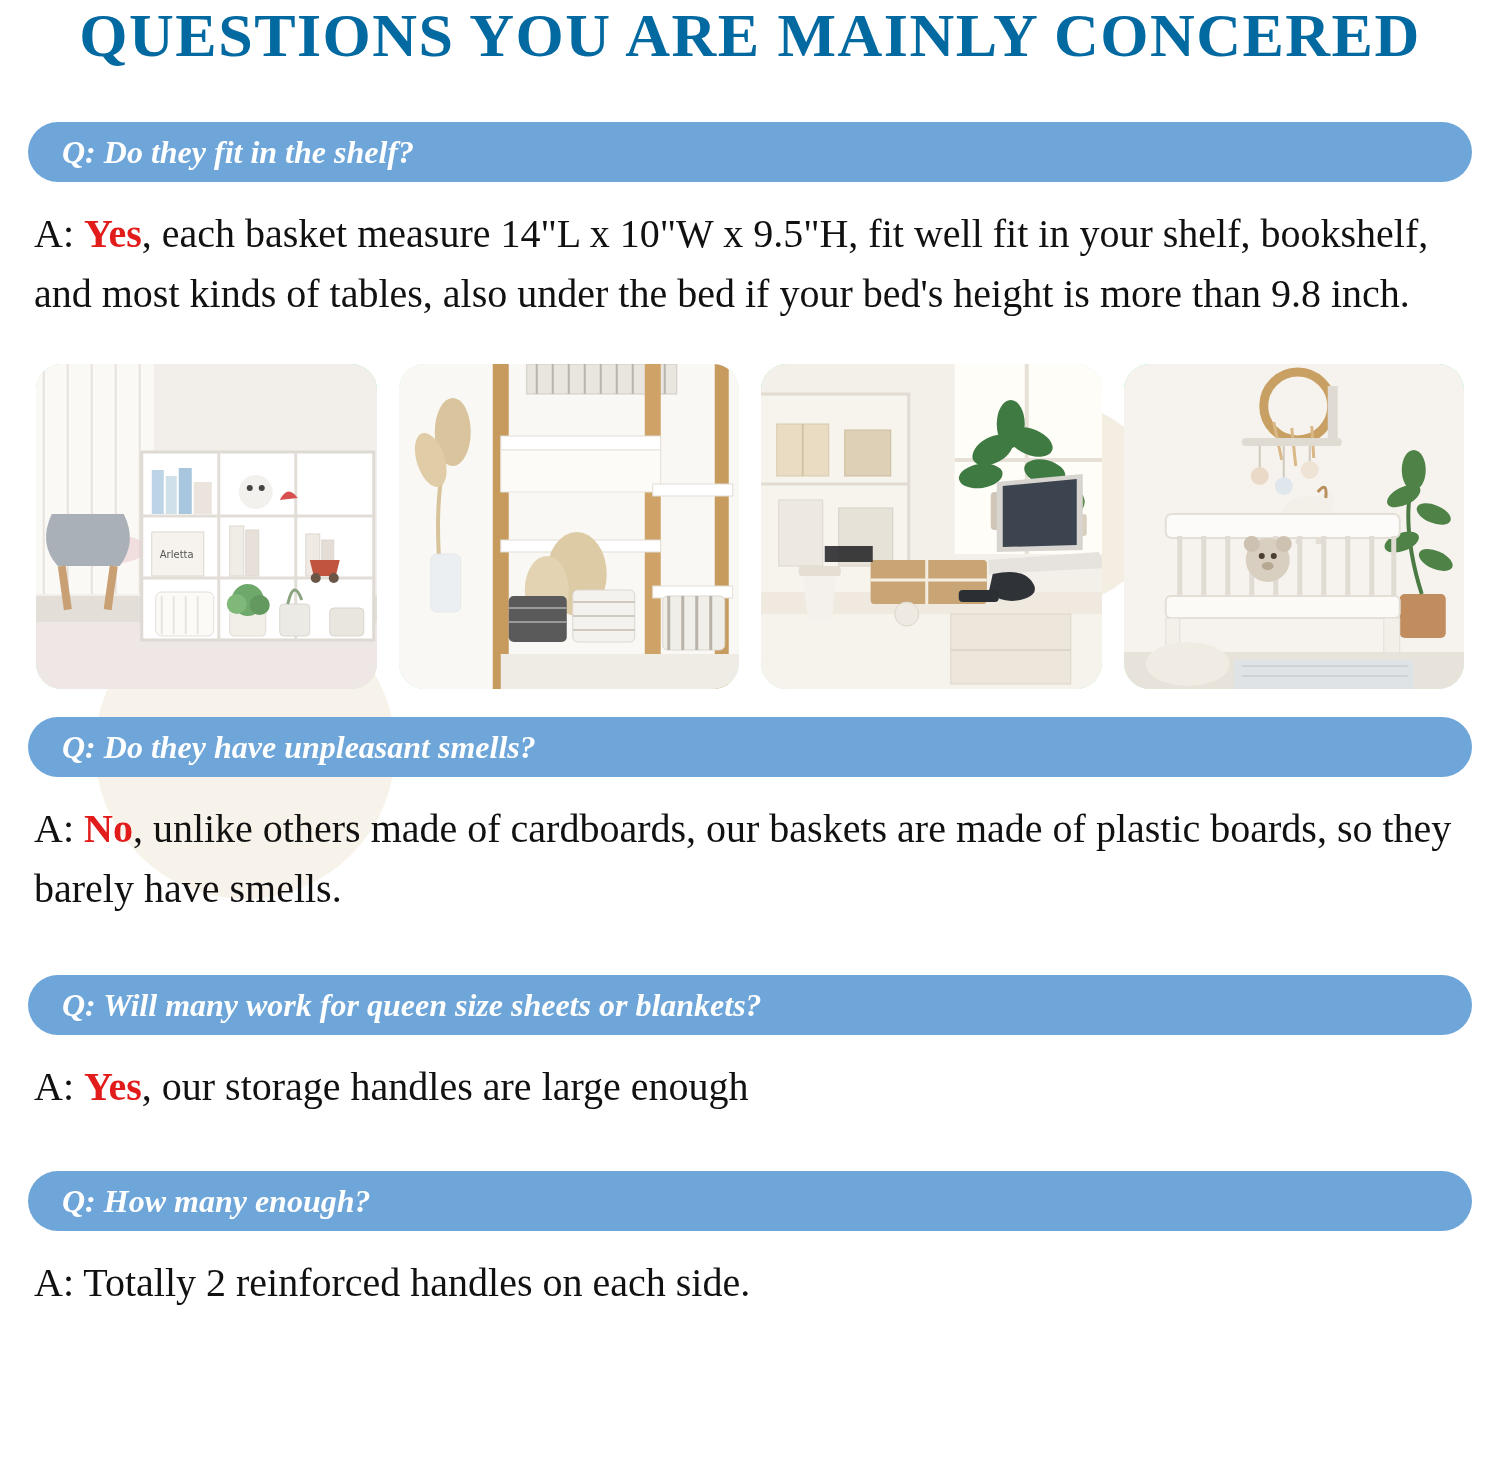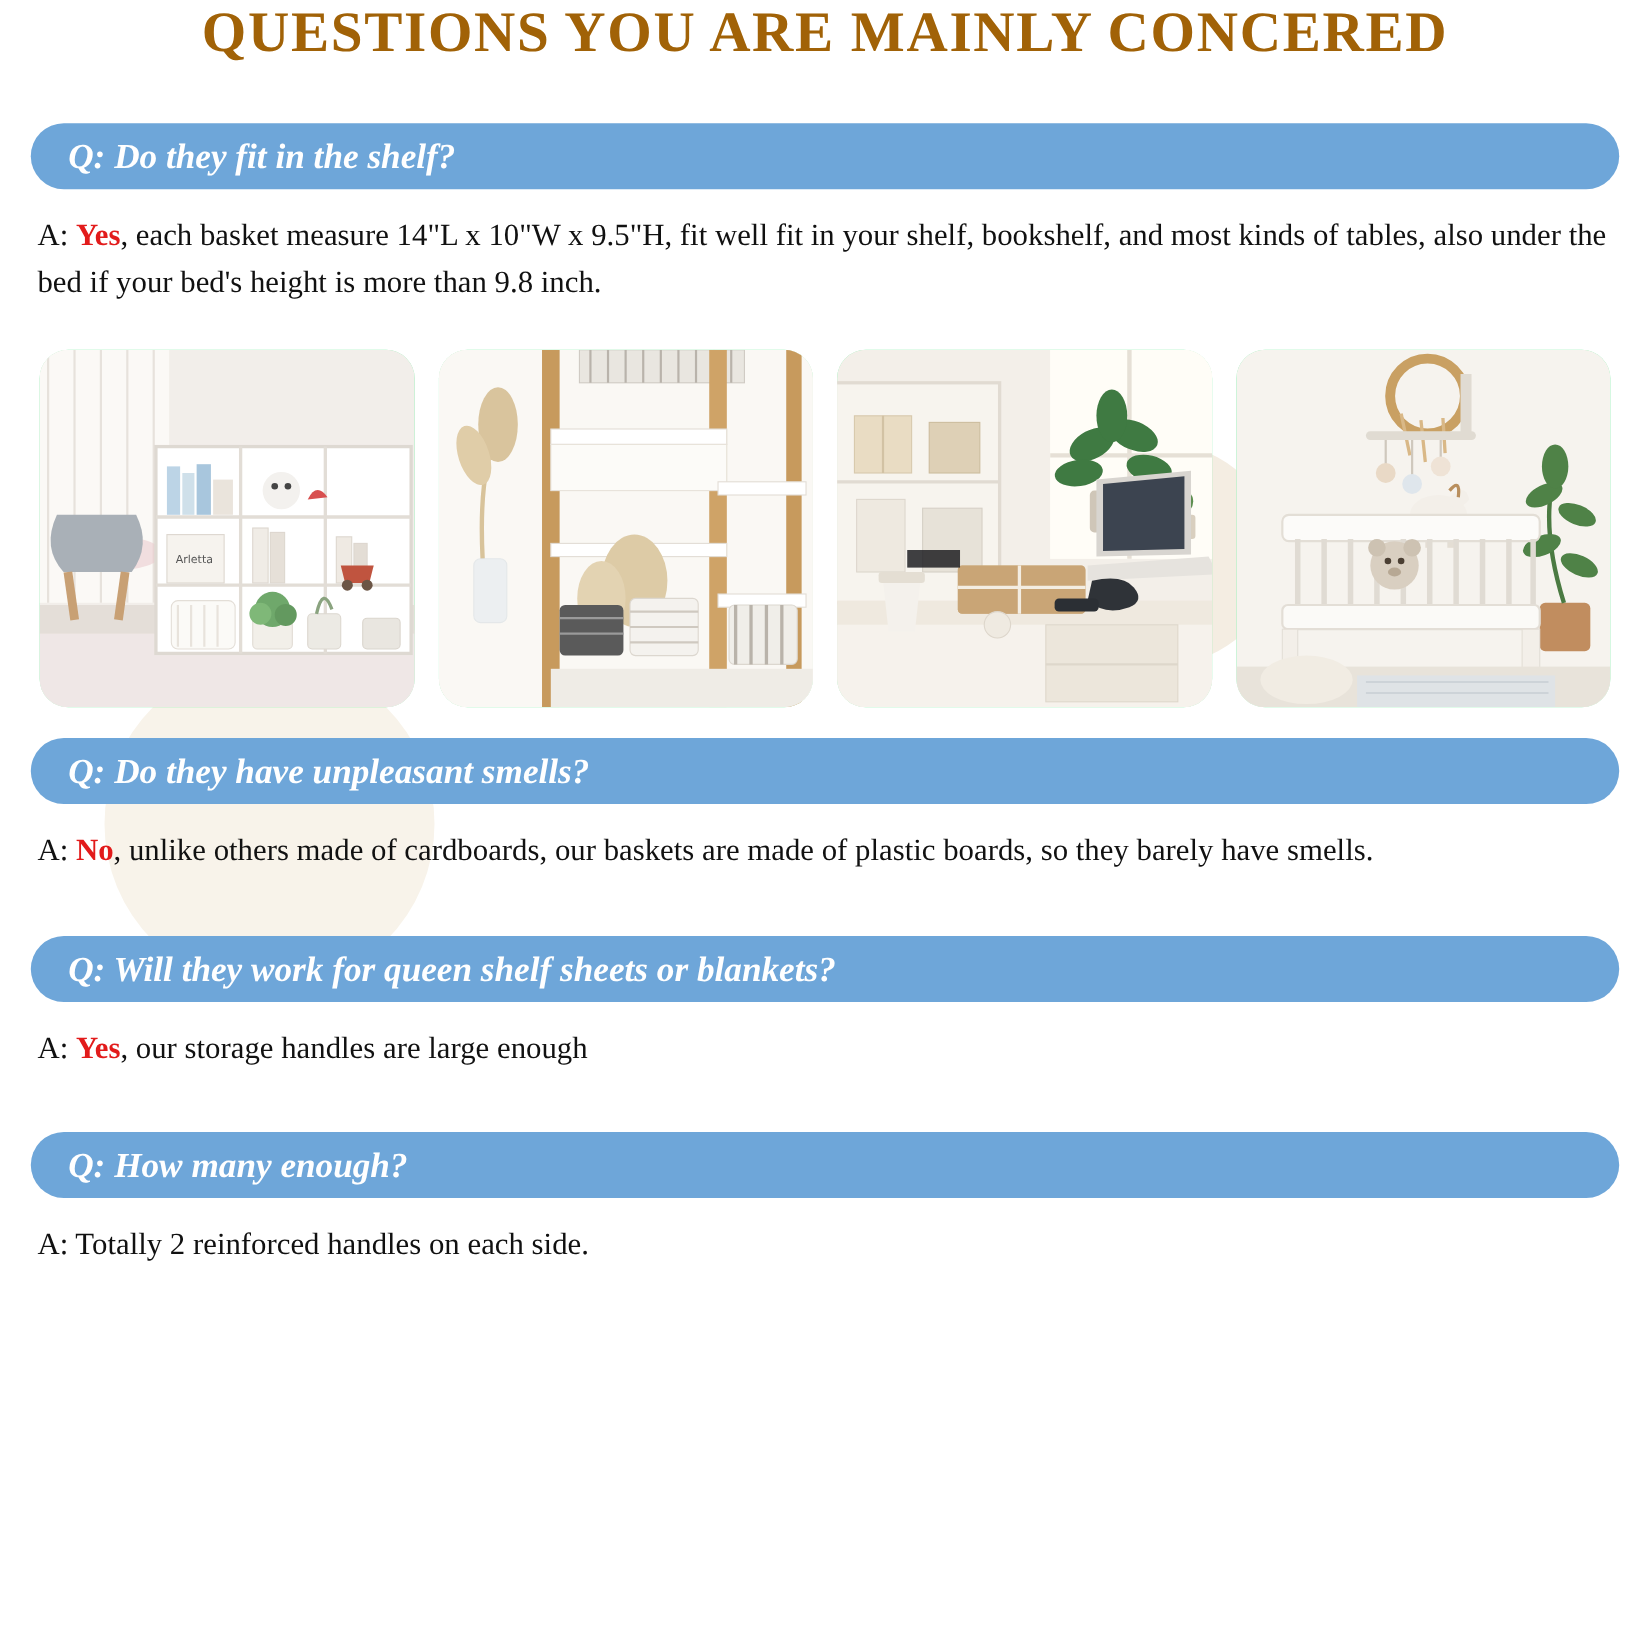--- a/index.html
+++ b/index.html
@@ -37,26 +37,26 @@
     width: 300px; height: 300px;
     left: 95px; top: 595px;
     background: #f8f3ea;
   }
 
   .content { position: relative; z-index: 2; }
 
   .title {
     font-family: "Liberation Serif", serif;
     font-weight: bold;
-    font-size: 52px;
+    font-size: 62px;
     letter-spacing: 1.5px;
     text-align: center;
     line-height: 1.0;
     margin: 4px 0 0 0;
-    color: #a16207;
+    color: #0369a1;
     white-space: nowrap;
   }
 
   .q-bar {
     background: #6ea6d9;
     border-radius: 48px;
     padding: 10px 34px;
     color: #ffffff;
     font-style: italic;
     font-weight: bold;
@@ -64,21 +64,21 @@
     line-height: 1.25;
     white-space: nowrap;
   }
 
   .q1 { margin-top: 56px; }
   .q2 { margin-top: 28px; }
   .q3 { margin-top: 56px; }
   .q4 { margin-top: 54px; }
 
   .answer {
-    font-size: 28px;
+    font-size: 40px;
     line-height: 1.50;
     margin: 22px 6px 0 6px;
     color: #111;
   }
   .answer .hl { color: #e21b1b; font-weight: bold; }
 
   .gallery {
     display: flex;
     gap: 22px;
     margin: 40px 8px 0 8px;
@@ -352,20 +352,20 @@
           </g>
           <ellipse cx="66" cy="300" rx="42" ry="22" fill="#f1ece3"></ellipse>
         </svg>
       </div>
 
     </div>
 
     <div class="q-bar q2">Q: Do they have unpleasant smells?</div>
     <p class="answer"><span>A: </span><span class="hl">No</span><span>, unlike others made of cardboards, our baskets are made of plastic boards, so they barely have smells.</span></p>
 
-    <div class="q-bar q3">Q: Will they work for queen shelf sheets or blankets?</div>
+    <div class="q-bar q3">Q: Will many work for queen size sheets or blankets?</div>
     <p class="answer"><span>A: </span><span class="hl">Yes</span><span>, our storage handles are large enough</span></p>
 
     <div class="q-bar q4">Q: How many enough?</div>
     <p class="answer"><span>A: Totally 2 reinforced handles on each side.</span><span class="hl"></span><span></span></p>
 
   </div>
 </div>
 
 </body></html>

